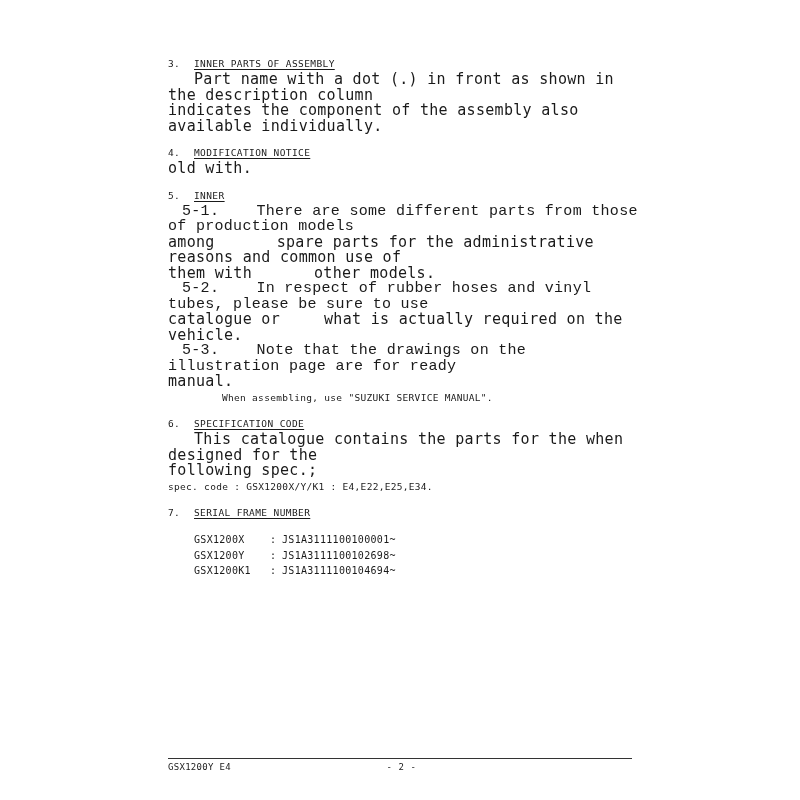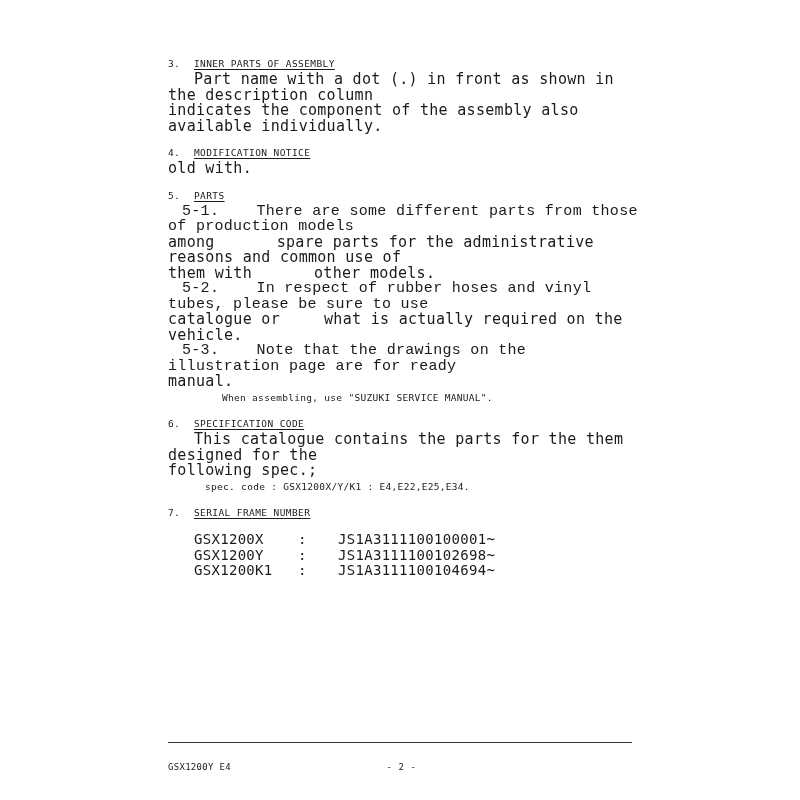--- a/index.html
+++ b/index.html
@@ -67,51 +67,49 @@
     font-size: 9.5px;
     line-height: 15.5px;
     letter-spacing: 0.3px;
     white-space: pre-wrap;
     text-indent: 54px;
   }
   .spec-line {
     font-size: 9.5px;
     line-height: 15.5px;
     letter-spacing: 0.3px;
-    margin-left: 37px;
   }
   .serial-block {
     margin-top: 14px;
     margin-left: 26px;
   }
   .serial-row {
     display: flex;
-    font-size: 14px;
-    line-height: 15.5px;
-    letter-spacing: 0.3px;
-    gap: 28px;
+    font-size: 10px;
+    line-height: 15.5px;
+    letter-spacing: 0.3px;
   }
   .serial-model {
     width: 76px;
     flex: 0 0 76px;
   }
   .serial-sep {
     width: 12px;
     flex: 0 0 12px;
   }
   .serial-num {
     white-space: nowrap;
   }
   .footer {
     position: absolute;
     left: 168px;
     right: 168px;
     bottom: 28px;
     border-top: 1px solid #333;
-    padding-top: 19px;
+    padding-top: 3px;
     display: flex;
     align-items: flex-start;
   }
   .footer-left {
     font-size: 9px;
     letter-spacing: 0.3px;
   }
   .footer-center {
     flex: 1;
     text-align: center;
@@ -147,41 +145,41 @@
       <div class="sec-head">
         <span class="sec-num">4.</span>
         <span class="sec-title">MODIFICATION NOTICE</span>
       </div>
       <div class="para">old with.</div>
     </div>
 
     <div class="section">
       <div class="sec-head">
         <span class="sec-num">5.</span>
-        <span class="sec-title">PARTS</span>
+        <span class="sec-title">INNER</span>
       </div>
 
       <div class="note-item">5-1.    There are some different parts from those of production models</div>
       <div class="para"><span>among</span><span class="gap-wide"></span><span>spare parts for the administrative reasons and common use of</span></div>
       <div class="para"><span>them with</span><span class="gap-wide"></span><span>other models.</span></div>
 
       <div class="note-item">5-2.    In respect of rubber hoses and vinyl tubes, please be sure to use</div>
       <div class="para"><span>catalogue or</span><span class="gap-mid"></span><span>what is actually required on the vehicle.</span></div>
 
       <div class="note-item">5-3.    Note that the drawings on the illustration page are for ready</div>
       <div class="para">manual.</div>
       <div class="note-sub">When assembling, use "SUZUKI SERVICE MANUAL".</div>
     </div>
 
     <div class="section">
       <div class="sec-head">
         <span class="sec-num">6.</span>
         <span class="sec-title">SPECIFICATION CODE</span>
       </div>
-      <div class="para indent">This catalogue contains the parts for the them designed for the</div>
+      <div class="para indent">This catalogue contains the parts for the when designed for the</div>
       <div class="para">following spec.;</div>
       <div class="spec-line">spec. code : GSX1200X/Y/K1 : E4,E22,E25,E34.</div>
     </div>
 
     <div class="section">
       <div class="sec-head">
         <span class="sec-num">7.</span>
         <span class="sec-title">SERIAL FRAME NUMBER</span>
       </div>
       <div class="serial-block">

